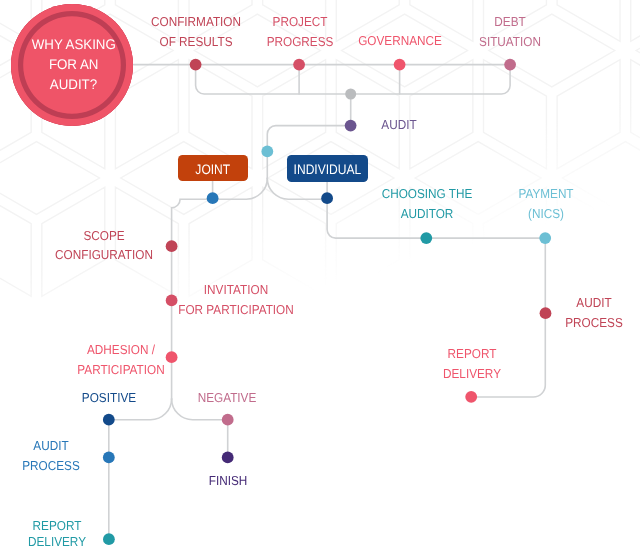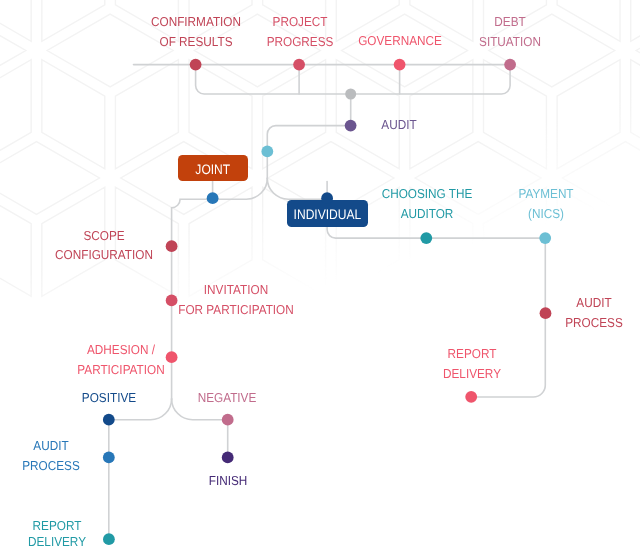--- a/index.html
+++ b/index.html
@@ -43,25 +43,30 @@
       <path d="M 212.6 199.2 H 180.1 A 8.5 8.5 0 0 1 171.6 207.7 V 399.2" fill="none" stroke="#d0d2d4" stroke-width="1.6" stroke-linecap="round"></path>
       <path d="M 212.6 181.5 V 199.2" fill="none" stroke="#d0d2d4" stroke-width="1.6" stroke-linecap="round"></path>
       <path d="M 327.1 181.6 V 199.2" fill="none" stroke="#d0d2d4" stroke-width="1.6" stroke-linecap="round"></path>
       <path d="M 327.1 199.2 V 229.6 A 8.5 8.5 0 0 0 335.6 238.1 H 545.2" fill="none" stroke="#d0d2d4" stroke-width="1.6" stroke-linecap="round"></path>
       <path d="M 545.3 238.1 V 385 A 12 12 0 0 1 533.3 397 H 471.2" fill="none" stroke="#d0d2d4" stroke-width="1.6" stroke-linecap="round"></path>
       <path d="M 171.6 398.7 A 21 21 0 0 0 192.6 419.7 H 227.7" fill="none" stroke="#d0d2d4" stroke-width="1.6" stroke-linecap="round"></path>
       <path d="M 171.6 398.7 A 21 21 0 0 1 150.6 419.7 H 108.8" fill="none" stroke="#d0d2d4" stroke-width="1.6" stroke-linecap="round"></path>
       <path d="M 108.8 419.7 V 539.2" fill="none" stroke="#d0d2d4" stroke-width="1.6" stroke-linecap="round"></path>
       <path d="M 227.7 419.7 V 457.4" fill="none" stroke="#d0d2d4" stroke-width="1.6" stroke-linecap="round"></path>
     </svg>
+  <div id="hub" style="left: 10.9px; top: 4px; width: 122px; height: 122px; background: rgb(239, 84, 104); box-shadow: rgb(239, 84, 104) 0px 0px 0px 7px inset, rgb(190, 62, 84) 0px 0px 0px 12.2px inset;">
+      <div>WHY ASKING</div>
+      <div>FOR AN</div>
+      <div>AUDIT?</div>
+    </div>
   <div id="buttons">
       <div class="node-btn" style="left: 178.1px; top: 155.4px; width: 69.8px; height: 26.1px; background: #c2410c;">
         <span>JOINT</span>
       </div>
-      <div class="node-btn" style="left: 287.4px; top: 155.4px; width: 80.2px; height: 26.2px; background: rgb(19, 74, 138); margin-top: 45px;">
+      <div class="node-btn" style="left: 287.4px; top: 155.4px; width: 80.2px; height: 26.2px; background: rgb(19, 74, 138);">
         <span>INDIVIDUAL</span>
       </div>
     </div>
   <svg class="layer" id="dotlayer" viewBox="0 0 640 557">
       <circle cx="195.6" cy="64.6" r="5.9" fill="#c04456"></circle>
       <circle cx="299.1" cy="64.6" r="5.9" fill="#d54f66"></circle>
       <circle cx="399.6" cy="64.6" r="5.9" fill="#ef556c"></circle>
       <circle cx="510.1" cy="64.6" r="5.9" fill="#c16c8c"></circle>
       <circle cx="350.7" cy="94" r="5.5" fill="#babcbe"></circle>
       <circle cx="350.6" cy="125.6" r="5.9" fill="#6b558f"></circle>

